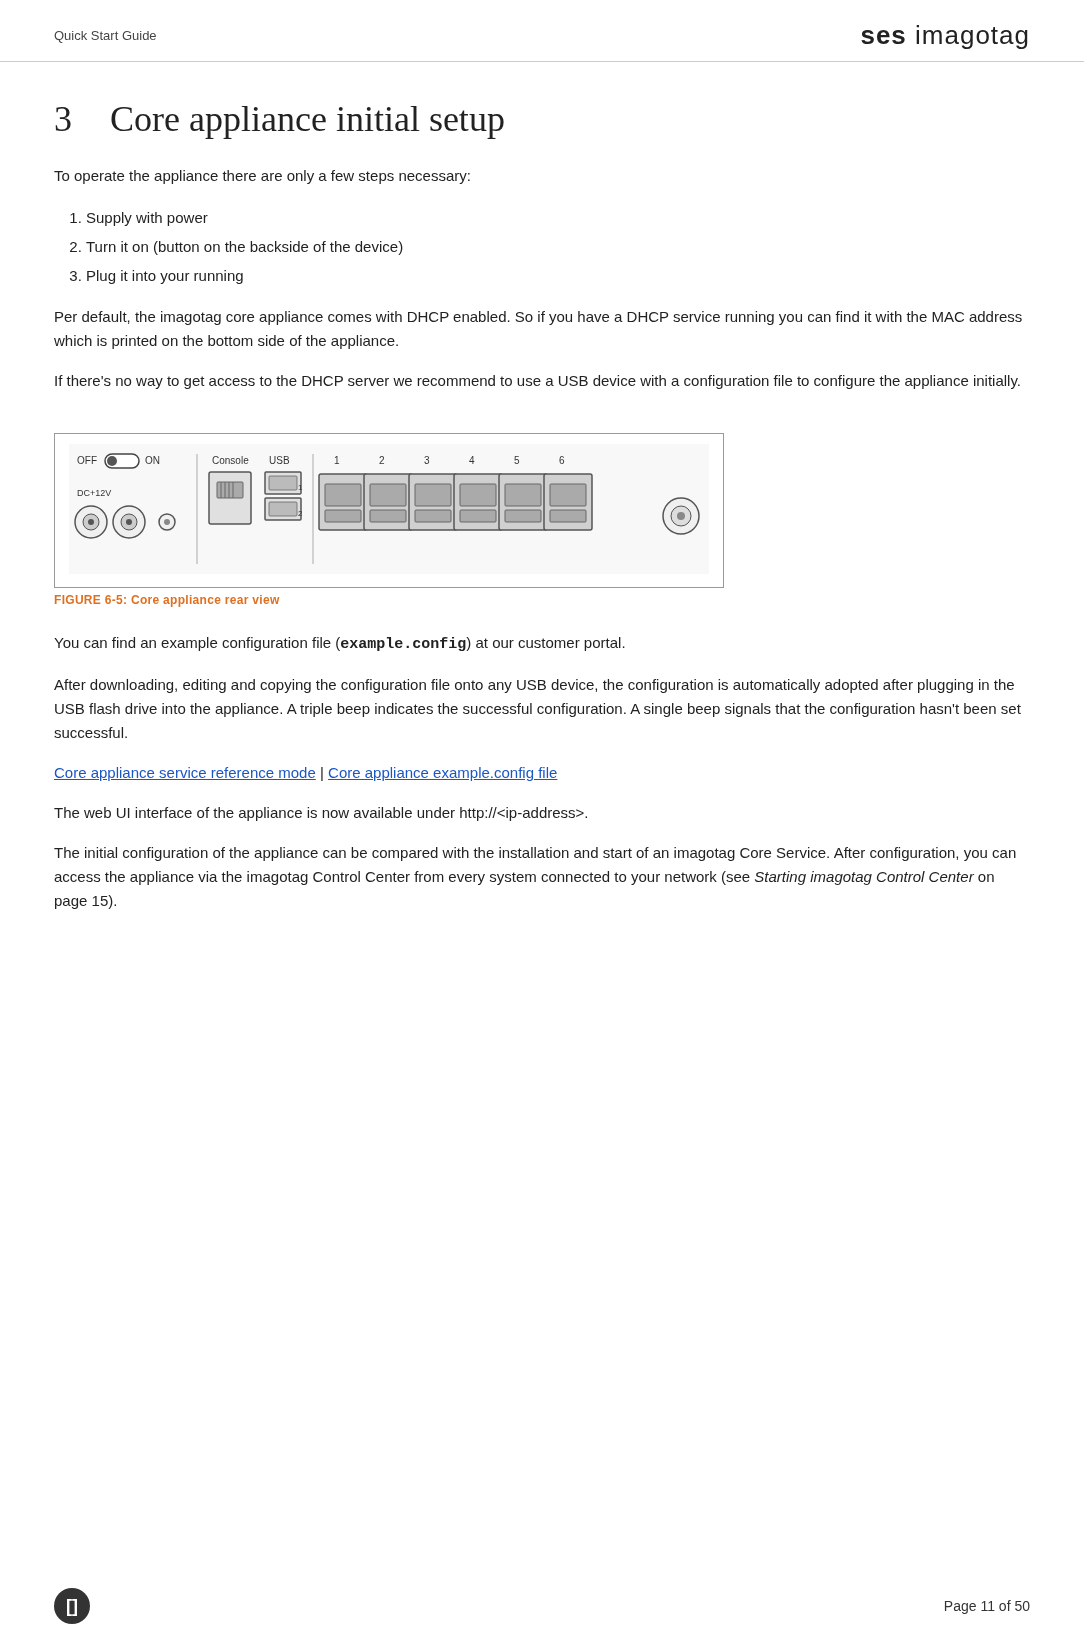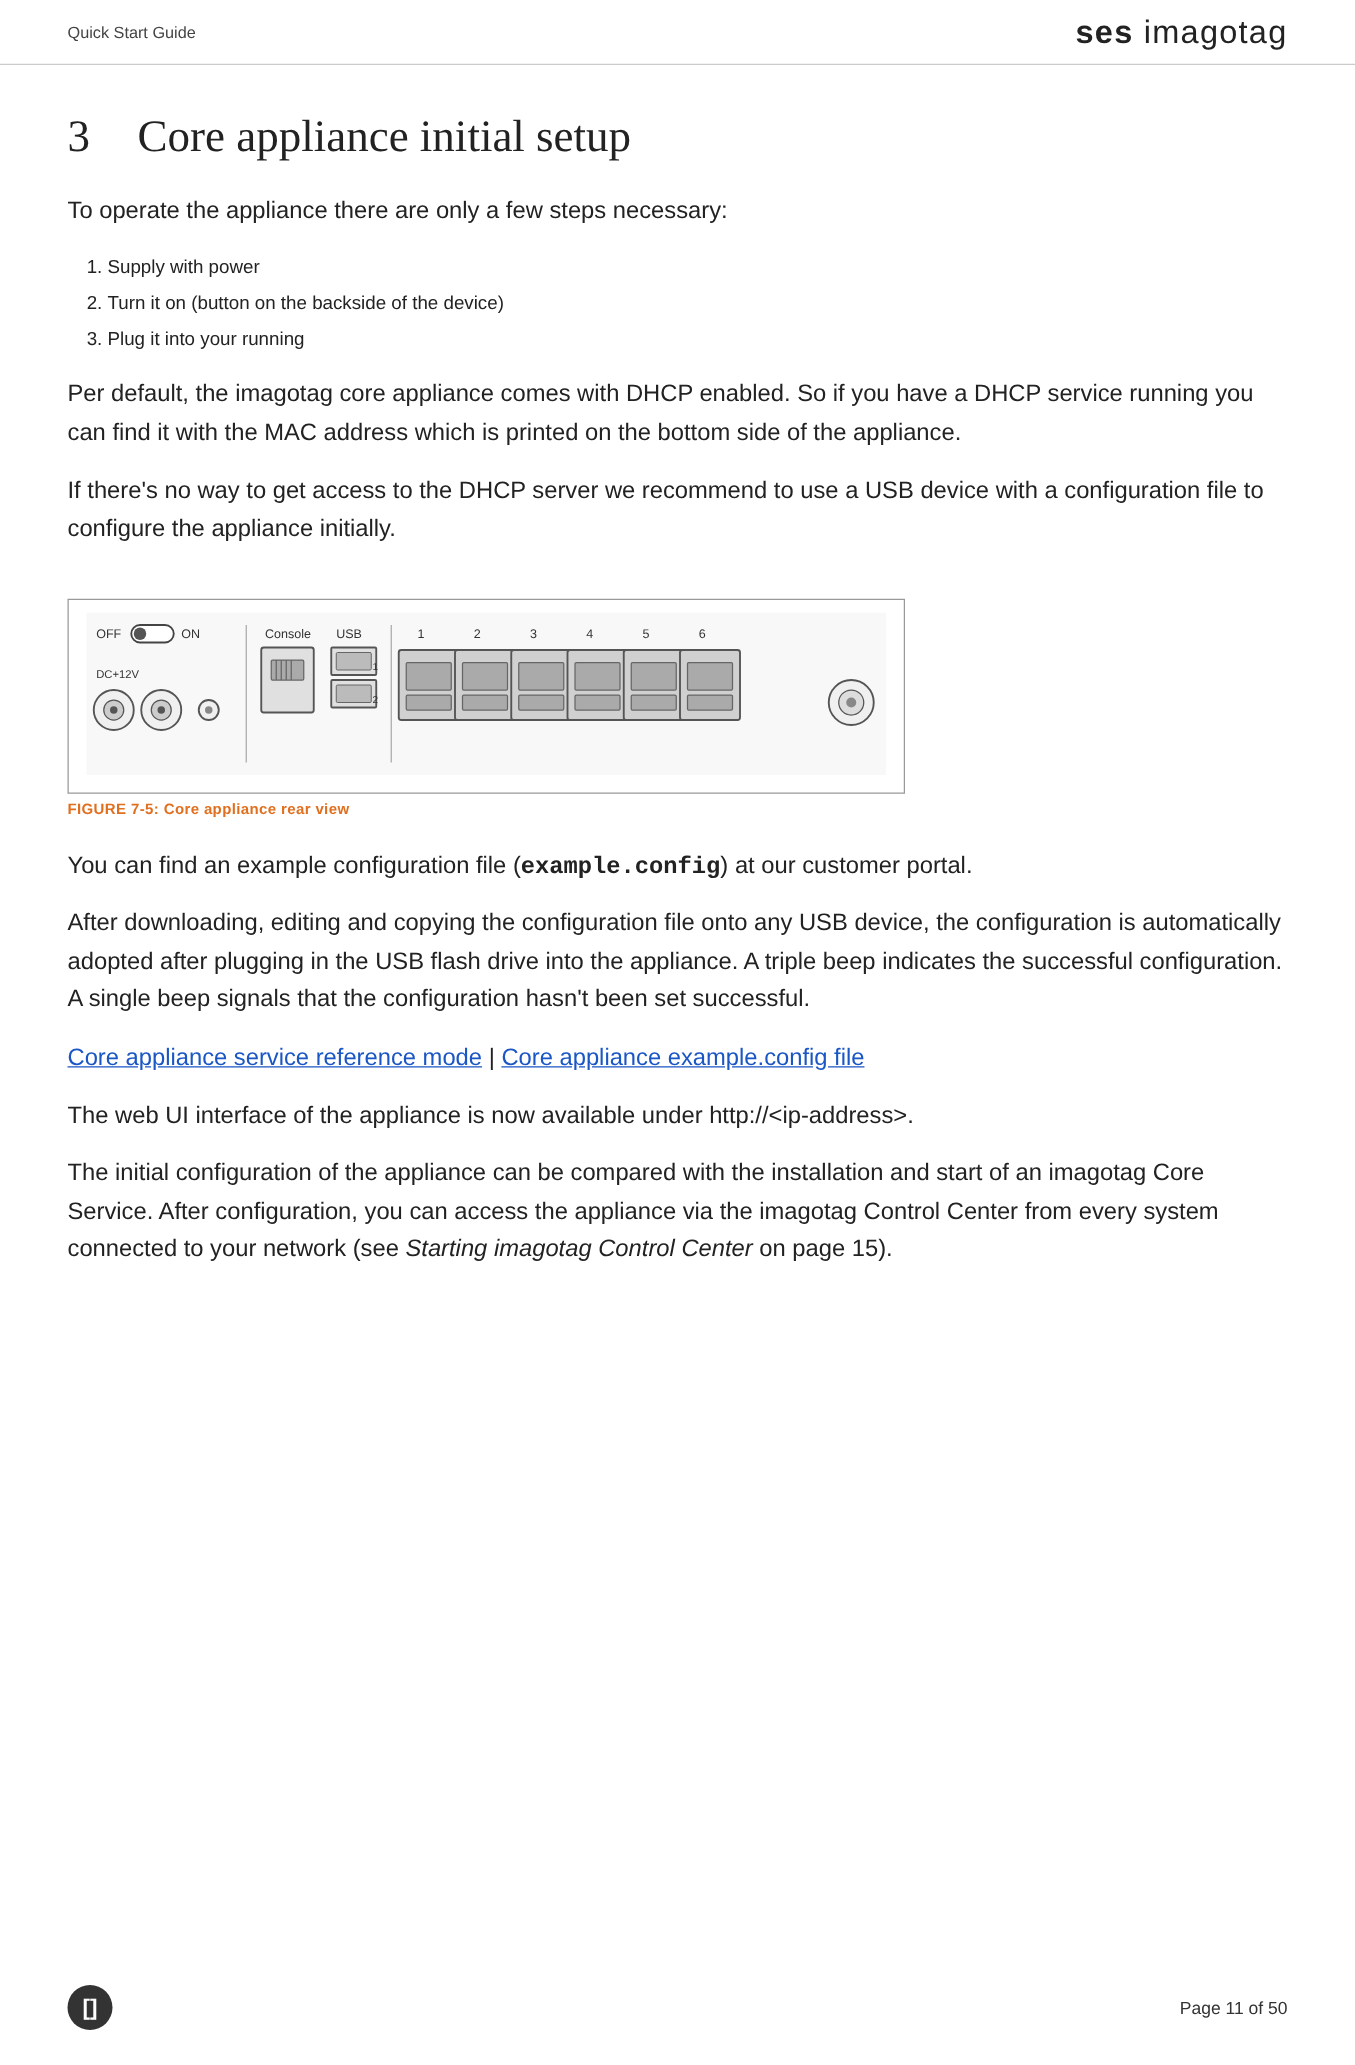--- a/index.html
+++ b/index.html
@@ -16,21 +16,21 @@
       width: 1084px;
       min-height: 1652px;
       padding: 0;
       position: relative;
     }
     
     .header {
       display: flex;
       justify-content: space-between;
       align-items: center;
-      padding: 10px 54px 10px 54px;
+      padding: 20px 54px 10px 54px;
       border-bottom: 1px solid #ccc;
     }
     .header-left {
       font-size: 13px;
       color: #444;
     }
     .header-logo {
       font-size: 26px;
       font-weight: 400;
       color: #222;
@@ -81,21 +81,21 @@
     }
     .subsection-title {
       font-size: 28px;
       font-weight: 400;
       font-family: 'Georgia', serif;
     }
     
     .para {
       margin-bottom: 16px;
       line-height: 1.6;
-      font-size: 19px;
+      font-size: 15px;
     }
     
     .numbered-list {
       margin: 12px 0 16px 32px;
       line-height: 1.8;
       font-size: 15px;
     }
     .numbered-list li {
       margin-bottom: 2px;
     }
@@ -273,21 +273,21 @@
         <rect x="481" y="40" width="36" height="22" rx="1" fill="#aaa" stroke="#666" stroke-width="1"></rect>
         <rect x="481" y="66" width="36" height="12" rx="1" fill="#aaa" stroke="#666" stroke-width="1"></rect>
 
         <circle cx="612" cy="72" r="18" fill="#f0f0f0" stroke="#555" stroke-width="1.5"></circle>
         <circle cx="612" cy="72" r="10" fill="#ddd" stroke="#555" stroke-width="1"></circle>
         <circle cx="612" cy="72" r="4" fill="#888"></circle>
       </svg>
     </div>
 
     
-    <p class="figure-caption">FIGURE 7-5: Core appliance rear view</p>
+    <p class="figure-caption">FIGURE 6-5: Core appliance rear view</p>
 
     
 
     
     <p class="para">
       <span>You can find an example configuration file (</span><span class="bold code-inline">example.config</span><span>) at our customer portal.</span>
     </p>
 
     
     <p class="para">After downloading, editing and copying the configuration file onto any USB device, the configuration is automatically adopted after plugging in the USB flash drive into the appliance. A triple beep indicates the successful configuration. A single beep signals that the configuration hasn't been set successful.</p>

